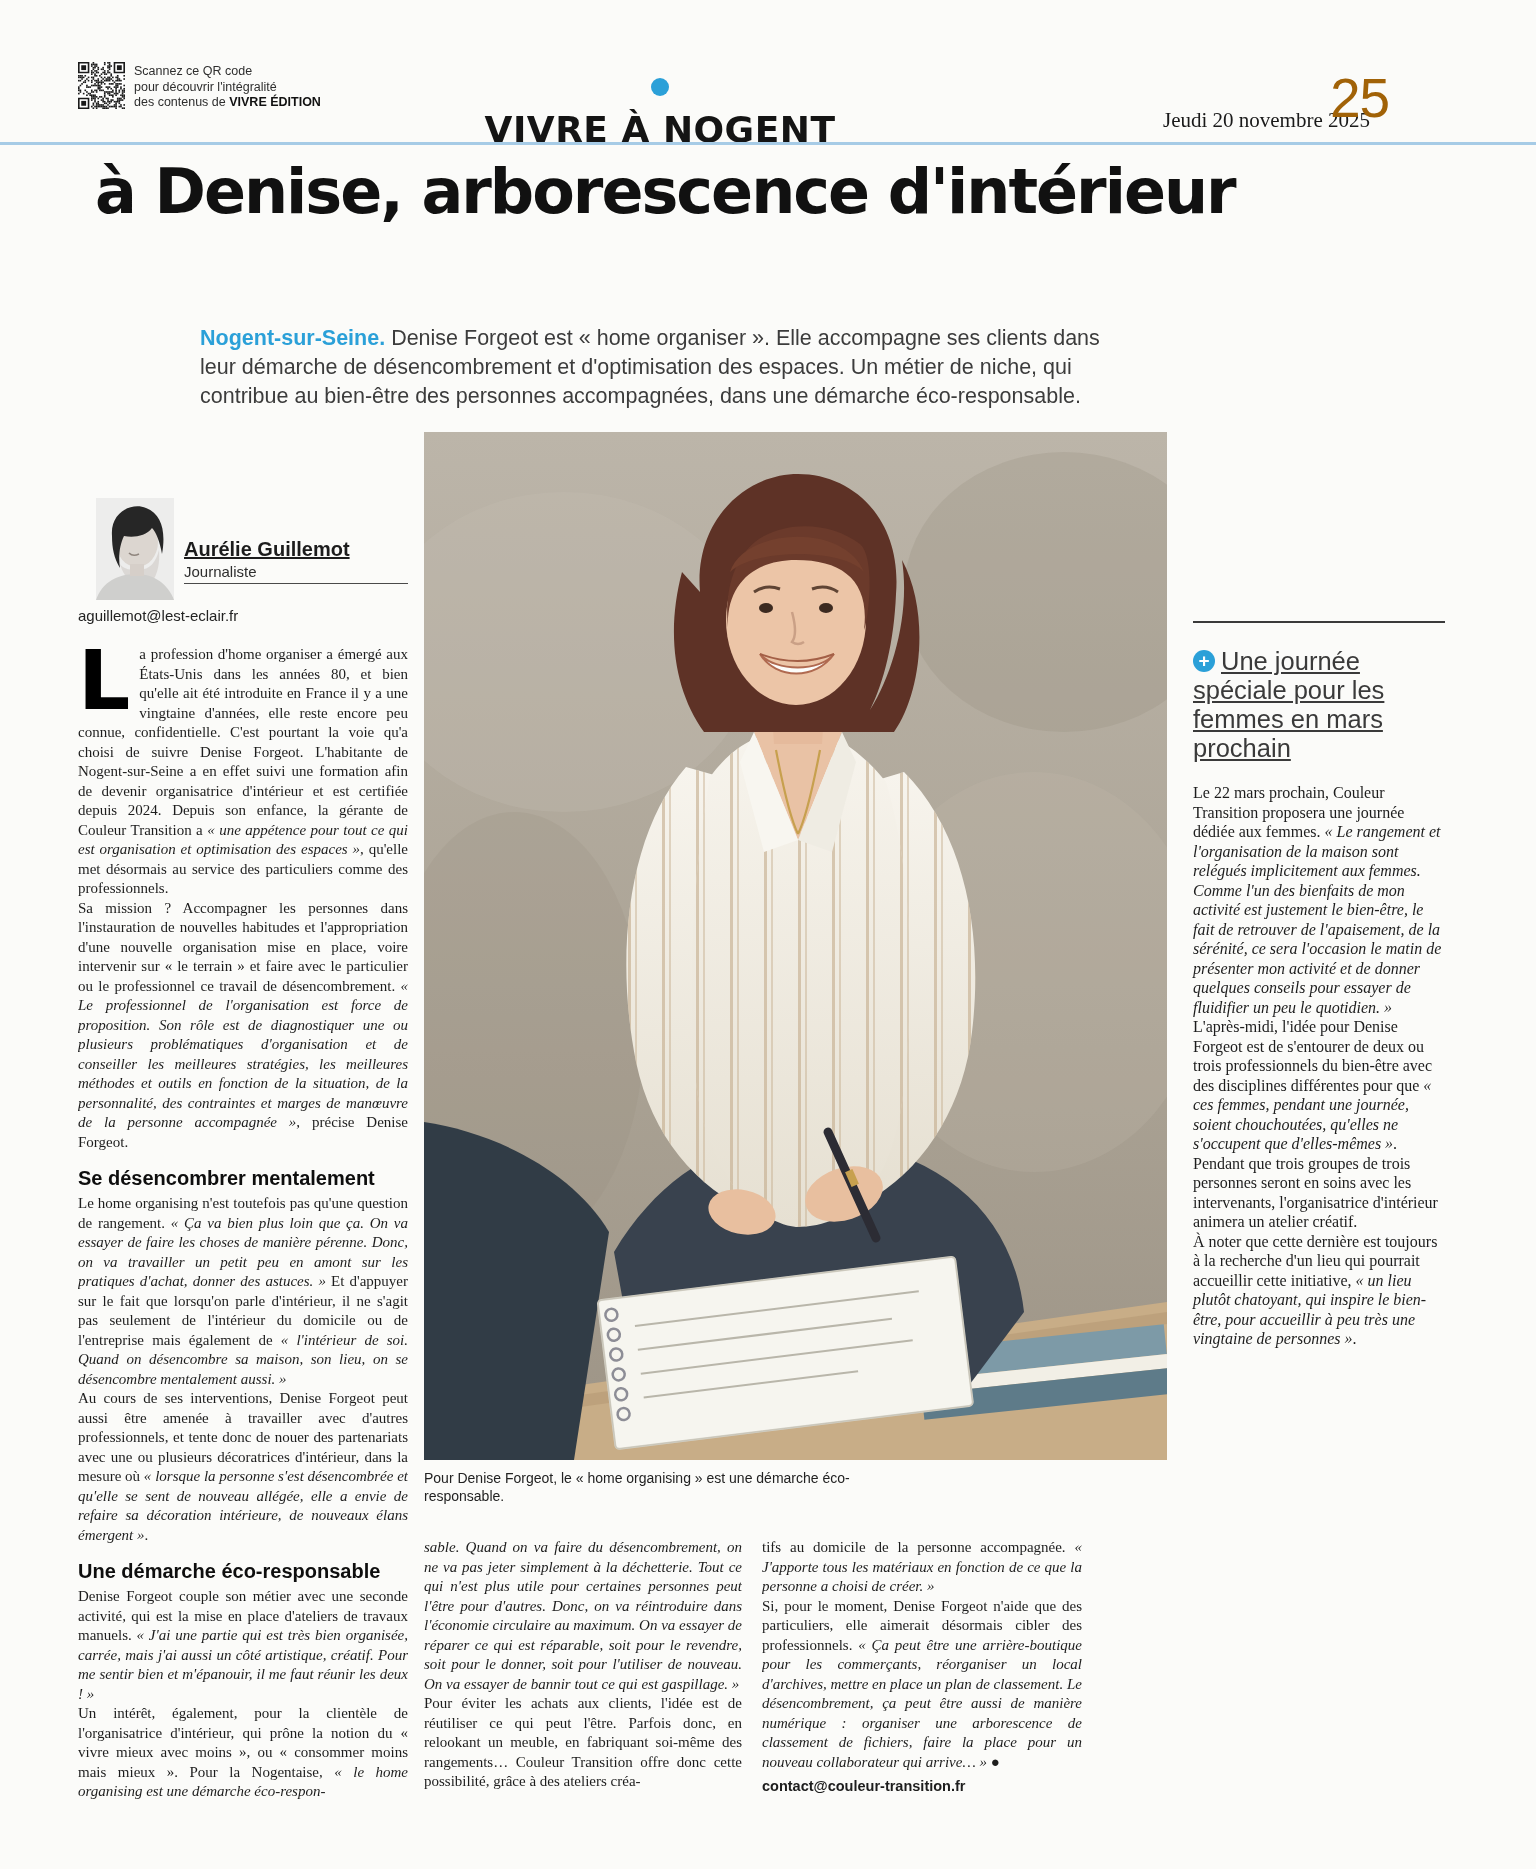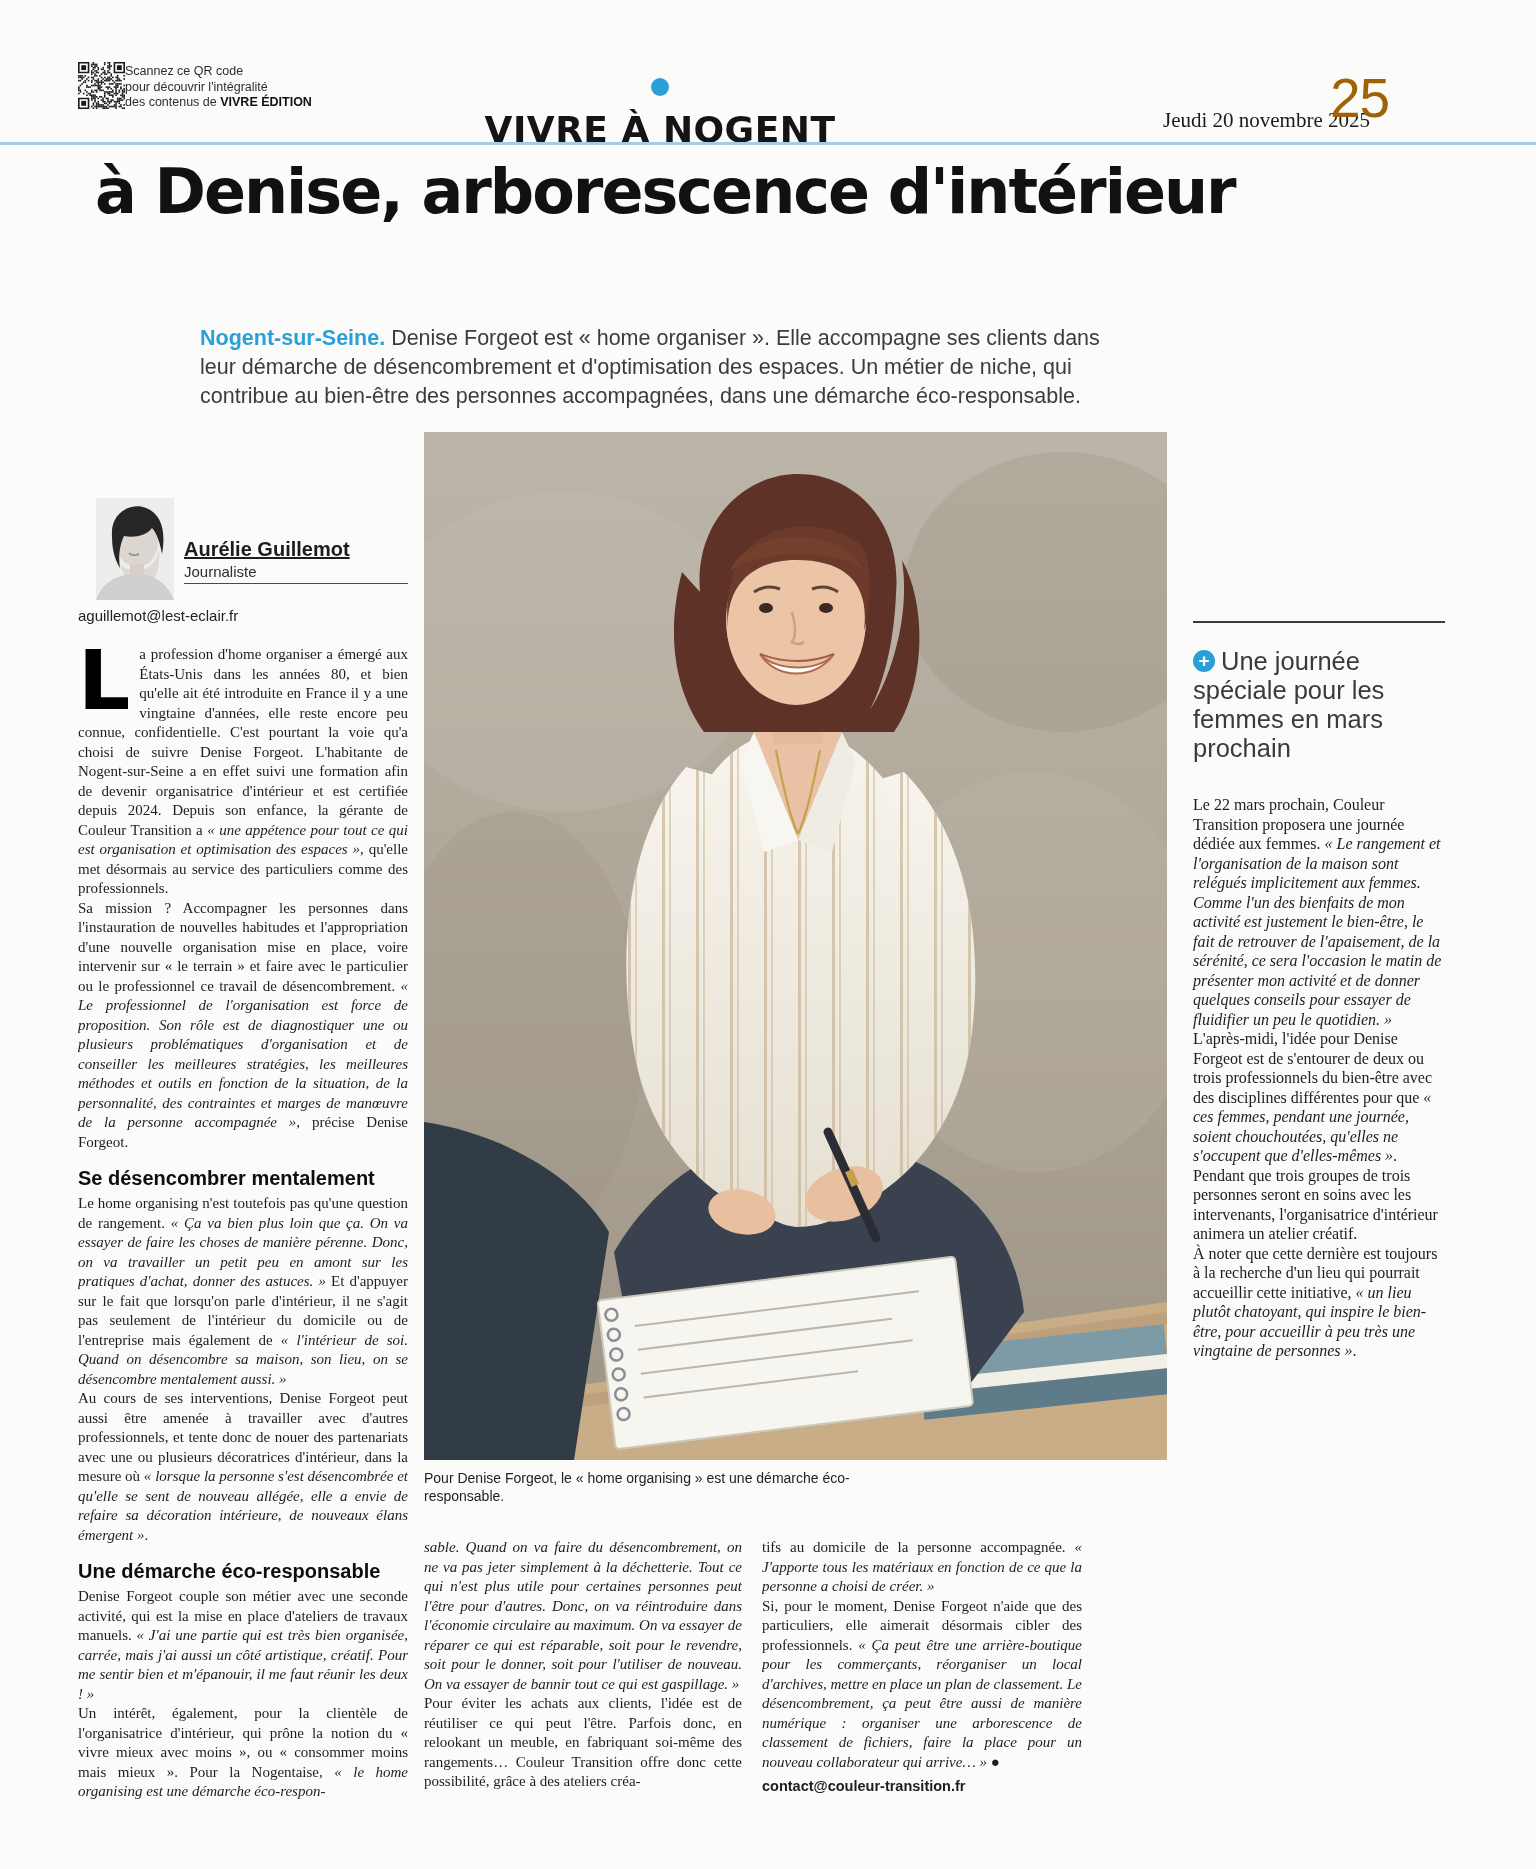--- a/index.html
+++ b/index.html
@@ -1,21 +1,21 @@
 <!DOCTYPE html>
 <html lang="fr"><head>
 <meta charset="utf-8">
 <style>
   html,body{margin:0;padding:0;}
   body{width:1536px;height:1869px;position:relative;background:#fbfbf9;overflow:hidden;
        font-family:"Liberation Serif",serif;color:#1d1d1d;}
   .abs{position:absolute;}
 
   
-  .qr-block{left:78px;top:62px;display:flex;align-items:flex-start;}
+  .qr-block{left:78px;top:62px;display:flex;gap:9px;align-items:flex-start;}
   .qr-block svg{width:47px;height:47px;}
   .qr-note{font-family:"Liberation Sans",sans-serif;font-size:12.5px;line-height:15.5px;color:#2e2e2e;padding-top:2px;}
   .qr-note .b3{font-weight:bold;color:#111;}
   .section-head{left:0;top:78px;width:1320px;display:flex;justify-content:flex-start;align-items:center;gap:13px;flex-direction:column;}
   .section-dot{width:18px;height:18px;border-radius:50%;background:#2ba0d8;}
   .section-title{font-family:"DejaVu Sans","Liberation Sans",sans-serif;font-weight:bold;font-size:36px;
                  letter-spacing:.5px;color:#141414;}
   .dateline{left:1120px;top:108px;width:250px;text-align:right;font-family:"Liberation Serif",serif;
             font-size:21px;color:#1a1a1a;}
   .pagenum{left:1330px;top:66px;width:130px;text-align:left;font-family:"Liberation Sans",sans-serif;
@@ -55,21 +55,21 @@
   
   .photo{left:424px;top:432px;width:743px;height:1028px;}
   .photo svg{width:100%;height:100%;display:block;}
   .caption{left:424px;top:1469px;width:430px;font-family:"Liberation Sans",sans-serif;font-size:14px;
            line-height:18px;color:#222;}
 
   
   .sidebar{left:1193px;top:621px;width:252px;}
   .sb-rule{border-top:2px solid #3a3a3a;margin-bottom:24px;}
   .sb-title{font-family:"Liberation Sans",sans-serif;font-weight:normal;font-size:25.5px;line-height:29px;
-            color:#3a3a3a;margin:0 0 32px;}
+            color:#3a3a3a;margin:0 0 20px;text-decoration:underline;}
   .plus-icon{display:inline-block;width:22px;height:22px;border-radius:50%;background:#2ba0d8;color:#fff;
              text-align:center;line-height:21px;font-size:19px;font-weight:bold;margin-right:6px;
              font-family:"Liberation Sans",sans-serif;vertical-align:3px;}
   .sb-body{font-family:"Liberation Serif",serif;font-size:16px;line-height:19.5px;color:#1d1d1d;text-align:left;}
   .sb-body p{margin:0;}
 </style>
 </head>
 <body>
 
 <div class="abs qr-block">

